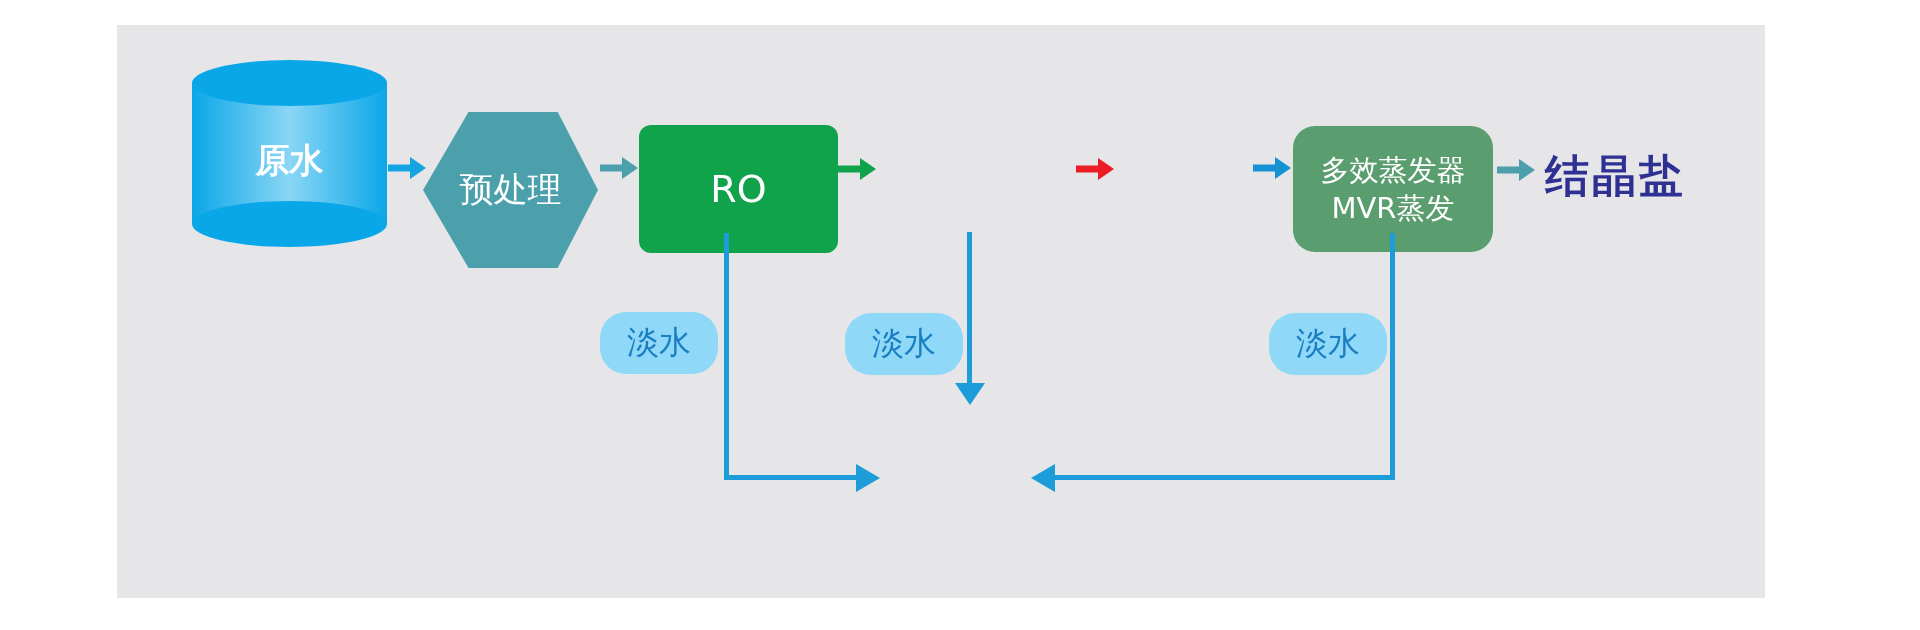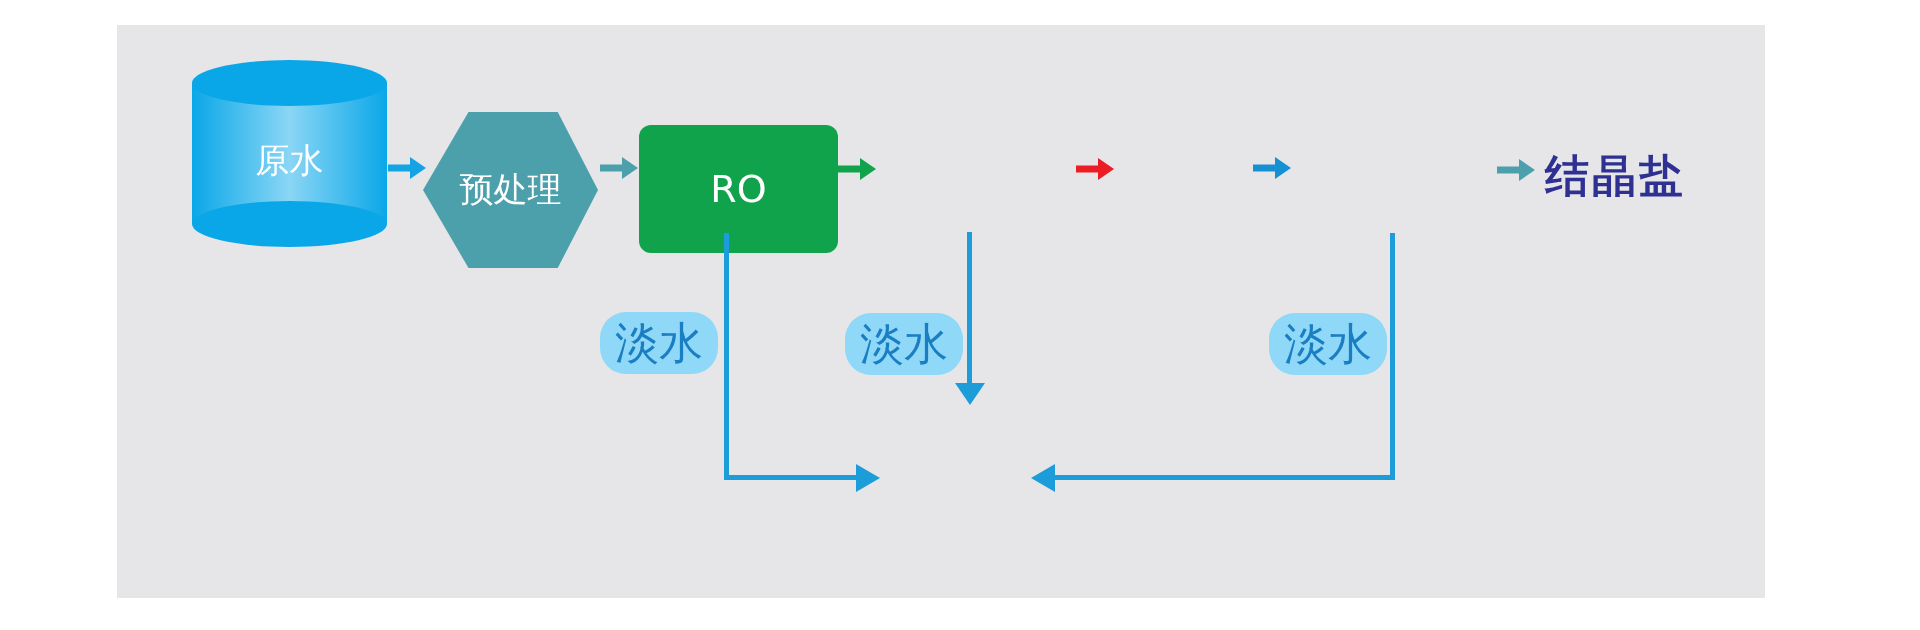--- a/index.html
+++ b/index.html
@@ -7,21 +7,21 @@
   body { font-family:"DejaVu Sans","Liberation Sans",sans-serif; }
 
   .stage { position:relative; width:1920px; height:630px; background:#ffffff; overflow:hidden; }
   .gray-area { position:absolute; left:117px; top:25px; width:1648px; height:573px; background:var(--canvas_bg); }
 
   .abs { position:absolute; }
   .center { display:flex; align-items:center; justify-content:center;margin-top:20px; }
   .wlabel { color:#ffffff; }
 
   
-  .cylinder { left:192px; top:60px; width:195px; height:187px; }
+  .cylinder { left:192px; top:60px; width:195px; height:187px;font-weight:bold; }
   .cyl-mid { position:absolute; left:0; right:0; top:23px; bottom:23px;
              background:linear-gradient(90deg, var(--cylinder_blue) 0%, var(--cylinder_light) 50%, var(--cylinder_blue) 100%); }
   .cyl-top { position:absolute; left:0; right:0; top:0; height:46px; border-radius:50%; background:var(--cylinder_blue); }
   .cyl-bot { position:absolute; left:0; right:0; bottom:0; height:46px; border-radius:50%; background:var(--cylinder_blue); }
   .cyl-label { position:absolute; inset:0; display:flex; align-items:center; justify-content:center;
                padding-top:14px; font-size:34px; }
 
   
   .hexagon { left:423px; top:92px; width:175px; height:156px; background:var(--hex_teal);
              clip-path:polygon(0% 50%, 26% 0%, 77% 0%, 100% 50%, 77% 100%, 26% 100%);
@@ -37,21 +37,21 @@
   
   .conc-arrow { left:1113px; top:118px; width:139px; height:104px; background:var(--conc_blue);
                 clip-path:polygon(0% 26%, 62% 26%, 62% 0%, 100% 50%, 62% 100%, 62% 74%, 0% 74%);
                 font-size:33px; }
 
   
   .salt-label { left:1545px; top:147px; font-size:44px; font-weight:600; letter-spacing:3px; color:var(--salt_text); }
 
   
   .pill { width:118px; height:62px; border-radius:26px; background:var(--pill_blue);
-          color:var(--pill_text); font-size:44px; }
+          color:var(--pill_text); font-size:32px; }
   .pill1 { left:600px; top:292px; }
   .pill2 { left:845px; top:293px; }
   .pill3 { left:1269px; top:293px; }
 
   
   .tank { left:878px; top:403px; width:157px; height:167px; background:var(--tank_blue);
           border-radius:8px 8px 44px 44px; z-index:1; }
   .tank-notch { position:absolute; left:23px; top:0; width:111px; height:11px;
                 background:var(--canvas_bg); border-radius:0 0 4px 4px; }
   .tank-label { position:absolute; inset:0; display:flex; align-items:center; justify-content:center;
@@ -112,20 +112,24 @@
 
   <svg class="abs harrow" style="left:1076px; top:155px;" viewBox="0 0 38 28">
     <path d="M0 10.5 H22 V3 L38 14 L22 25 V17.5 H0 Z" fill="var(--ed_red)"></path>
   </svg>
 
 
   <svg class="abs harrow" style="left:1253px; top:154px;" viewBox="0 0 38 28">
     <path d="M0 10.5 H22 V3 L38 14 L22 25 V17.5 H0 Z" fill="var(--conc_blue)"></path>
   </svg>
 
+  <div class="abs pbox box-mvr center wlabel">
+    <span>多效蒸发器</span>
+    <span>MVR蒸发</span>
+  </div>
 
   <svg class="abs harrow" style="left:1497px; top:156px;" viewBox="0 0 38 28">
     <path d="M0 10.5 H22 V3 L38 14 L22 25 V17.5 H0 Z" fill="var(--hex_teal)"></path>
   </svg>
 
   <div class="abs salt-label">结晶盐</div>
 
   <div class="abs pill pill1 center">
     <span>淡水</span>
   </div>

